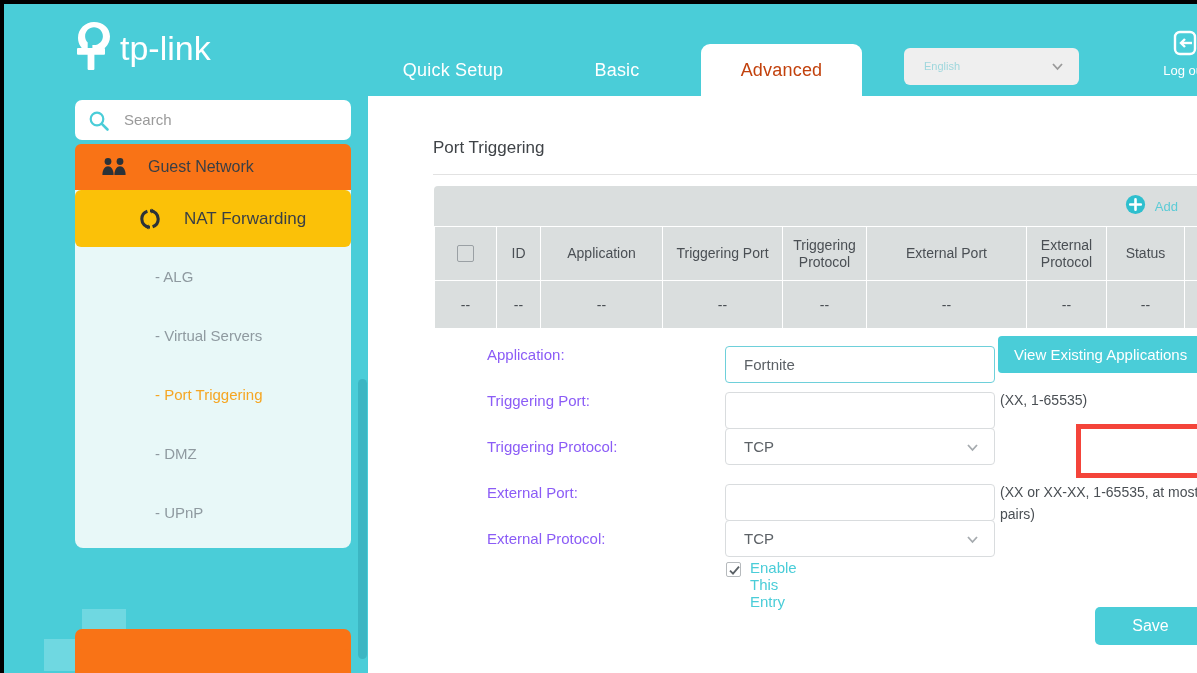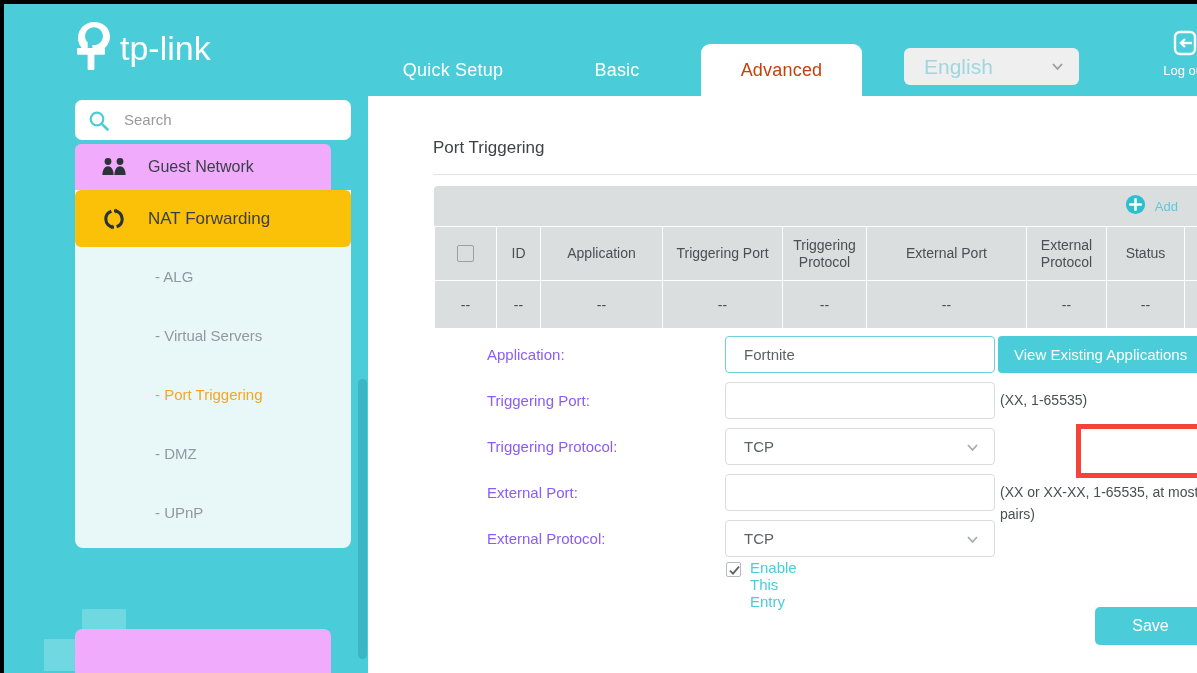--- a/index.html
+++ b/index.html
@@ -51,21 +51,21 @@
   #lang {
     position: absolute; left: 900px; top: 44px;
     width: 175px; height: 37px;
     background: #EFEFEF;
     border-radius: 6px;
     cursor: pointer;
   }
   #lang-label {
     position: absolute; left: 20px; top: 0;
     line-height: 37px;
-    font-size: 21px;
+    font-size: 11px;
     color: #9FD7DD;
   }
   #lang-caret {
     position: absolute; right: 14px; top: 11px;
     width: 15px; height: 15px;
   }
 
   #logout {
     position: absolute; left: 1150px; top: 24px;
     width: 62px; text-align: center;
@@ -106,22 +106,22 @@
   #search-icon { position: absolute; left: 13px; top: 10px; }
   #search-input-text {
     position: absolute; left: 49px; top: 0;
     line-height: 40px;
     font-size: 15px;
     color: #9a9a9a;
   }
 
   .menu-card {
     position: absolute; left: 71px;
-    width: 256px;
-    background: #f0abfc;
+    width: 276px;
+    background: #f97316;
   }
   .menu-row {
     position: relative;
     height: 47px;
     display: flex;
     align-items: center;
     cursor: pointer;
   }
   .menu-icon {
     width: 34px; margin-left: 22px;
@@ -145,20 +145,21 @@
     background: #E8F8F8;
     border-radius: 0 0 8px 8px;
     padding-bottom: 6px;
   }
   #nat-head {
     height: 57px;
     background: #FBC108;
     border-radius: 6px;
     display: flex; align-items: center;
     cursor: pointer;
+    padding-left: 36px;
   }
   #nat-head .menu-label { font-size: 17px; }
 
   .submenu-item {
     height: 59px;
     line-height: 59px;
     padding-left: 80px;
     font-size: 15px;
     color: #8f9aa0;
     cursor: pointer;
@@ -271,21 +272,21 @@
     position: absolute;
     left: 0; width: 829px; height: 45px;
   }
   .flabel {
     position: absolute; left: 119px; top: 0;
     line-height: 45px;
     font-size: 15px;
     color: #8b5cf6;
   }
   .finput {
-    position: absolute; left: 357px; top: 4px;
+    position: absolute; left: 357px; top: 14px;
     width: 270px; height: 37px;
     border: 1px solid #d9dcde;
     border-radius: 4px;
     background: #ffffff;
     cursor: text;
   }
   .finput.focus { border-color: #6ED0DA; }
   .fvalue {
     position: absolute; left: 18px; top: 0;
     line-height: 35px;

